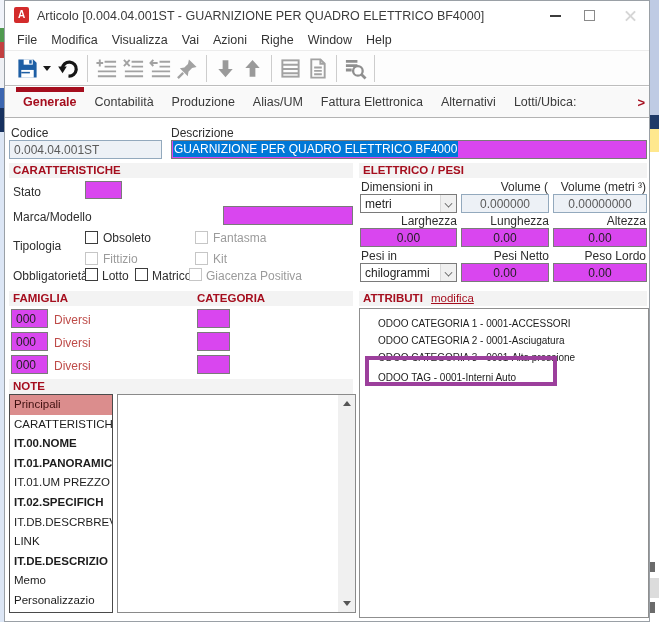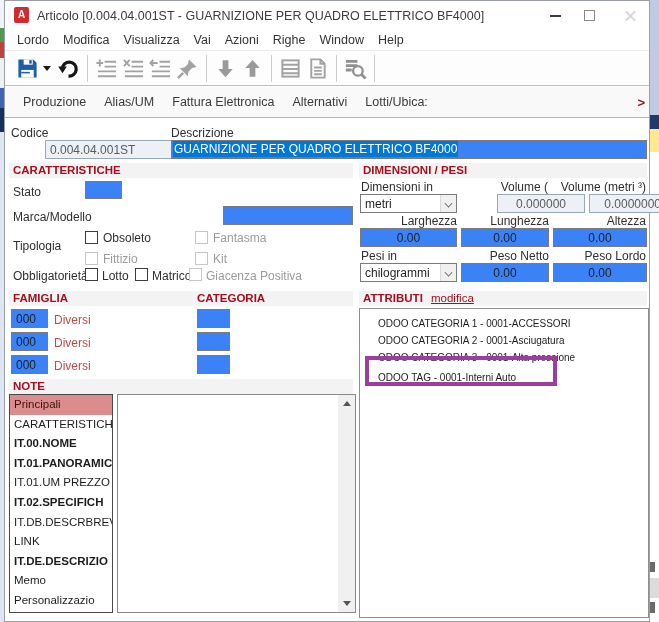--- a/index.html
+++ b/index.html
@@ -33,22 +33,22 @@
   .caret { width:0; height:0; border-left:4px solid transparent; border-right:4px solid transparent; border-top:5px solid #1a1a1a; margin:0 3px 0 1px; }
 
   .tabbar { position:absolute; left:0; top:86px; right:0; height:31px; background:#f9f9f9; border-bottom:1px solid #b3b3b3; display:flex; padding-left:9px; }
   .tab { position:relative; padding:0 9px; font-size:12.5px; color:#3a3a3a; display:flex; align-items:center; cursor:default; }
   .tab.active { color:#A50E1E; font-weight:bold; }
   .tab.active::before { content:""; position:absolute; left:2px; right:2px; top:0; height:5px; background:#A50E1E; }
   .tab-overflow { margin-left:auto; margin-right:4px; display:flex; align-items:center; color:#A50E1E; font-weight:bold; font-size:13px; }
 
   .field-label { position:absolute; font-size:12px; color:#2e2e2e; white-space:nowrap; }
   .field-label.dis { color:#9b9b9b; }
-  .tb { position:absolute; border:1px solid #7a7a7a; background:#3b82f6; font-family:"Liberation Sans",sans-serif; font-size:12px; color:#1f1f1f; padding:0 4px; }
-  .tb.ro { background:#edf1f6; border-color:#93a9bd; color:#5a5a5a;margin-left:36px; }
+  .tb { position:absolute; border:1px solid #7a7a7a; background:#d946ef; font-family:"Liberation Sans",sans-serif; font-size:12px; color:#1f1f1f; padding:0 4px; }
+  .tb.ro { background:#edf1f6; border-color:#93a9bd; color:#5a5a5a; }
   .tb.num { text-align:center; }
   input.tb { outline:none; }
 
   .sect-band { position:absolute; height:15px; background:#f3f3f3; }
   .sect-title { position:absolute; font-size:11.5px; font-weight:bold; color:#A50E1E; white-space:nowrap; }
   .link { color:#A50E1E; text-decoration:underline; font-weight:normal; cursor:pointer; }
 
   .cb { position:absolute; width:13px; height:13px; border:1px solid #3c3c3c; background:#fff; }
   .cb.dis { border-color:#c6c6c6; }
 
@@ -111,21 +111,21 @@
       <div class="win-btn" style="left:570px;">
           <div class="max-glyph"></div>
         </div>
       <div class="win-btn" style="left:610px;">
           <div class="close-glyph-a"></div>
           <div class="close-glyph-b"></div>
         </div>
     </div>
 
     <div class="menubar">
-      <span class="menu-item">Lordo</span>
+      <span class="menu-item">File</span>
       <span class="menu-item">Modifica</span>
       <span class="menu-item">Visualizza</span>
       <span class="menu-item">Vai</span>
       <span class="menu-item">Azioni</span>
       <span class="menu-item">Righe</span>
       <span class="menu-item">Window</span>
       <span class="menu-item">Help</span>
     </div>
 
     <div class="toolbar">
@@ -205,20 +205,26 @@
         <svg viewBox="0 0 24 24">
           <path d="M2 4.5 H14 M2 9 H14 M2 13.5 H8" stroke="#8f8f8f" stroke-width="3" fill="none"></path>
           <circle cx="14.5" cy="14.5" r="5" stroke="#8f8f8f" stroke-width="2.4" fill="#fff"></circle>
           <path d="M18 18 L22.5 22.5" stroke="#8f8f8f" stroke-width="2.8" fill="none"></path>
         </svg>
       </div>
       <div class="tsep"></div>
     </div>
 
     <div class="tabbar">
+      <div class="tab active">
+          <span>Generale</span>
+        </div>
+      <div class="tab">
+          <span>Contabilità</span>
+        </div>
       <div class="tab">
           <span>Produzione</span>
         </div>
       <div class="tab">
           <span>Alias/UM</span>
         </div>
       <div class="tab">
           <span>Fattura Elettronica</span>
         </div>
       <div class="tab">
@@ -231,21 +237,21 @@
     </div>
 
     <div class="field-label" style="left:6px;top:125px;">Codice</div>
     <input class="tb ro" style="left: 4px; top: 139px; width: 153px; height: 19px;" readonly="" value="0.004.04.001ST">
     <div class="field-label" style="left:166px;top:125px;">Descrizione</div>
     <div class="tb" style="left:166px;top:139px;width:476px;height:19px;line-height:17px;padding:0 1px;"><span class="sel-text">GUARNIZIONE PER QUADRO ELETTRICO BF4000</span></div>
 
     <div class="sect-band" style="left:4px;top:162px;width:344px;"></div>
     <div class="sect-title" style="left:8px;top:163px;">CARATTERISTICHE</div>
     <div class="sect-band" style="left:354px;top:162px;width:288px;"></div>
-    <div class="sect-title" style="left:358px;top:163px;">DIMENSIONI / PESI</div>
+    <div class="sect-title" style="left:358px;top:163px;">ELETTRICO / PESI</div>
 
     <div class="field-label" style="left:8px;top:184px;">Stato</div>
     <input class="tb" style="left: 80px; top: 180px; width: 37px; height: 18px;" value="">
     <div class="field-label" style="left:8px;top:209px;">Marca/Modello</div>
     <input class="tb" style="left: 218px; top: 205px; width: 130px; height: 19px;" value="">
 
     <div class="field-label" style="left:8px;top:238px;">Tipologia</div>
     <span class="cb" style="left:80px;top:230px;"></span>
     <div class="field-label" style="left:98px;top:230px;">Obsoleto</div>
     <span class="cb dis" style="left:190px;top:230px;"></span>
@@ -274,21 +280,21 @@
     <input class="tb ro num" style="left: 548px; top: 193px; width: 94px; height: 19px;" readonly="" value="0.00000000">
 
     <div class="field-label" style="left:355px;top:213px;width:97px;text-align:right;">Larghezza</div>
     <div class="field-label" style="left:456px;top:213px;width:88px;text-align:right;">Lunghezza</div>
     <div class="field-label" style="left:547px;top:213px;width:94px;text-align:right;">Altezza</div>
     <input class="tb num" style="left: 355px; top: 227px; width: 97px; height: 19px;" value="0.00">
     <input class="tb num" style="left: 456px; top: 227px; width: 88px; height: 19px;" value="0.00">
     <input class="tb num" style="left: 548px; top: 227px; width: 94px; height: 19px;" value="0.00">
 
     <div class="field-label" style="left:356px;top:248px;">Pesi in</div>
-    <div class="field-label" style="left:456px;top:248px;width:88px;text-align:right;">Peso Netto</div>
+    <div class="field-label" style="left:456px;top:248px;width:88px;text-align:right;">Pesi Netto</div>
     <div class="field-label" style="left:547px;top:248px;width:94px;text-align:right;">Peso Lordo</div>
     <div class="combo" style="left:355px;top:262px;width:97px;height:19px;">
       <span class="val">chilogrammi</span>
         <span class="btn"></span>
     </div>
     <input class="tb num" style="left: 456px; top: 262px; width: 88px; height: 19px;" value="0.00">
     <input class="tb num" style="left: 548px; top: 262px; width: 94px; height: 19px;" value="0.00">
 
     <div class="sect-band" style="left:4px;top:290px;width:344px;"></div>
     <div class="sect-title" style="left:8px;top:291px;">FAMIGLIA</div>

